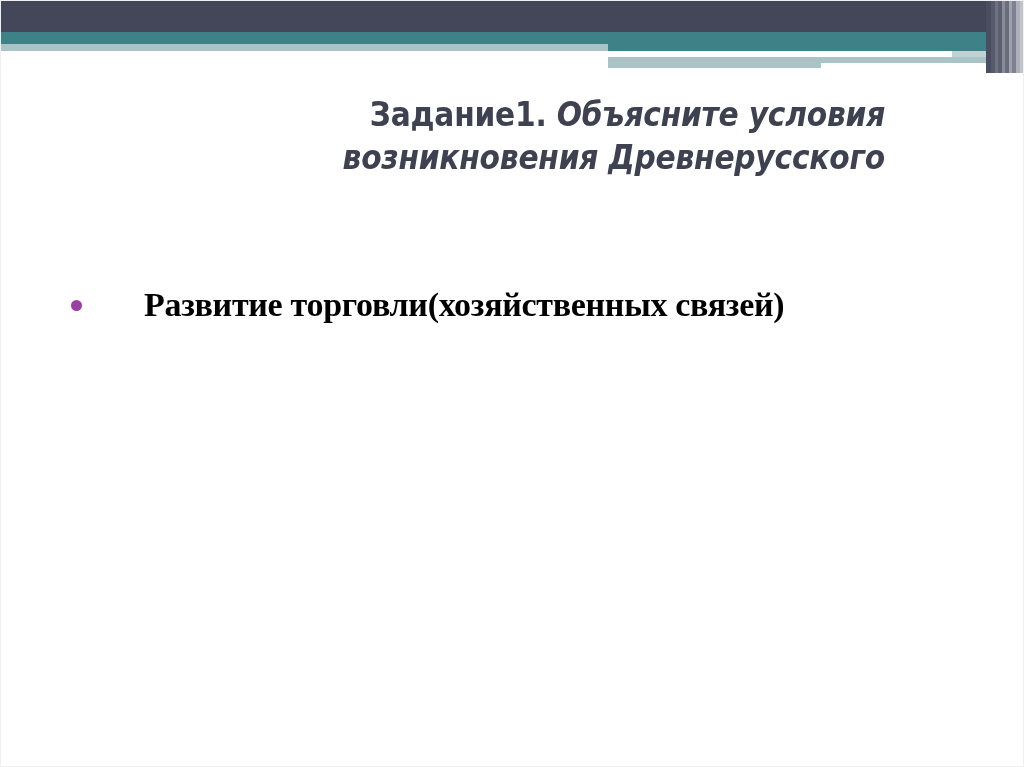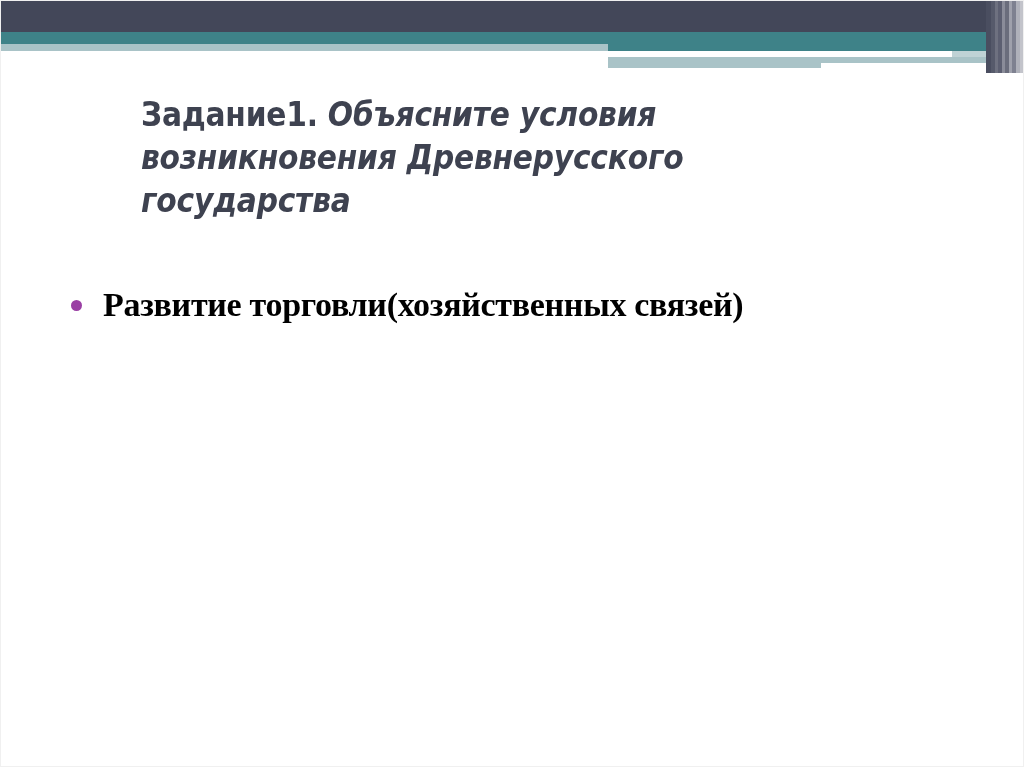--- a/index.html
+++ b/index.html
@@ -126,21 +126,21 @@
     top: 0;
     height: 72px;
   }
 
   
   .title-block {
     position: absolute;
     top: 92px;
     left: 140px;
     width: 744px;
-    text-align: left;
+    text-align: right;
   }
   .title-line {
     font-family: "DejaVu Sans Condensed", "Liberation Sans Narrow", "Liberation Sans", sans-serif;
     font-size: 33px;
     line-height: 43px;
     color: #3E4250;
     font-weight: 600;
     font-stretch: condensed;
     letter-spacing: -0.2px;
     white-space: nowrap;
@@ -177,20 +177,21 @@
     position: absolute;
     left: 8px;
     top: 17px;
     width: 11px;
     height: 11px;
     border-radius: 50%;
     background: #9A3FA4;
   }
   .bullet-text {
     display: block;
+    margin-left: 41px;
   }
 </style>
 </head>
 <body>
 
 <div class="slide">
 
   <div class="header-deco">
     <div class="band-navy"></div>
     <div class="band-teal-left"></div>
@@ -211,21 +212,20 @@
         <div class="vstripe" style="left: 23px; width: 3px; background: rgb(159, 161, 172);"></div>
         <div class="vstripe" style="left: 26px; width: 4px; background: rgb(126, 129, 144);"></div>
         <div class="vstripe" style="left: 30px; width: 4px; background: rgb(175, 177, 186);"></div>
         <div class="vstripe" style="left: 34px; width: 5px; background: rgb(195, 196, 203);"></div>
       </div>
   </div>
 
   <div class="title-block">
     <div class="title-line"><span class="title-upright">Задание1.</span><span class="title-italic"> Объясните условия</span></div>
     <div class="title-line title-italic">возникновения Древнерусского</div>
-    <div class="title-line title-italic">государства</div>
   </div>
 
   <ul class="bullet-list">
     <li class="bullet-item">
       <span class="bullet-marker"></span>
       <span class="bullet-text">Развитие торговли(хозяйственных связей)</span>
     </li>
   </ul>
 
 </div>

